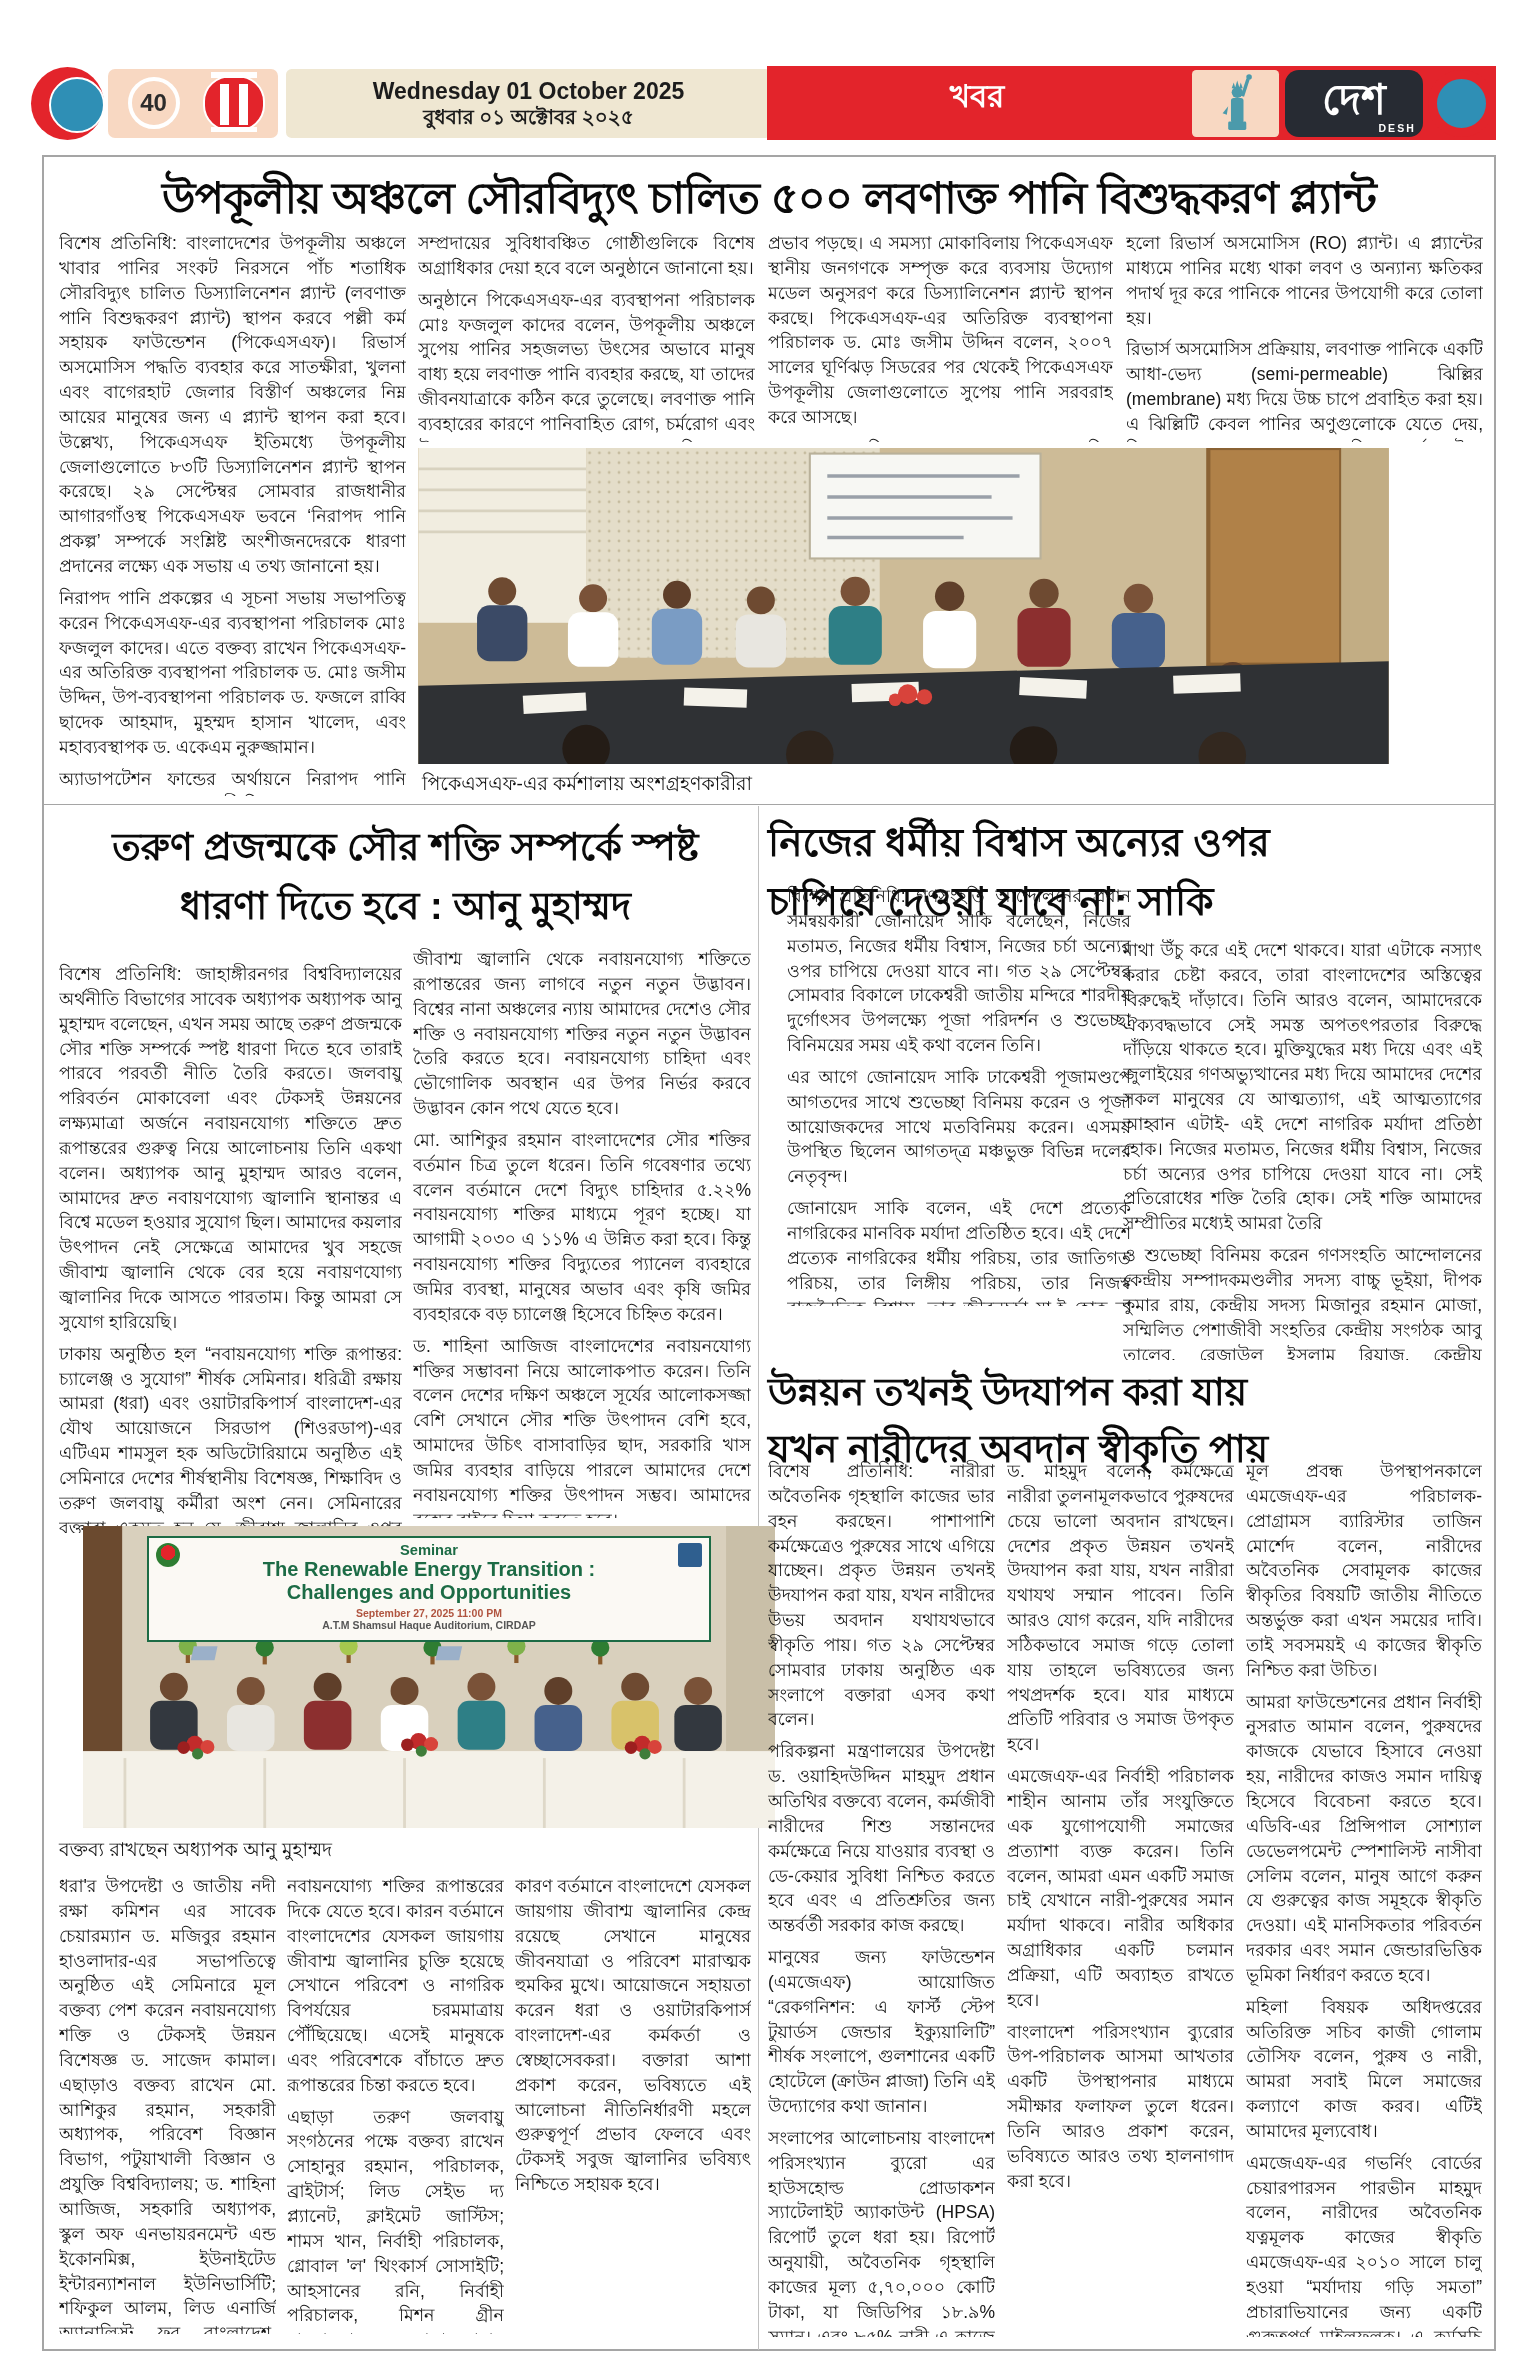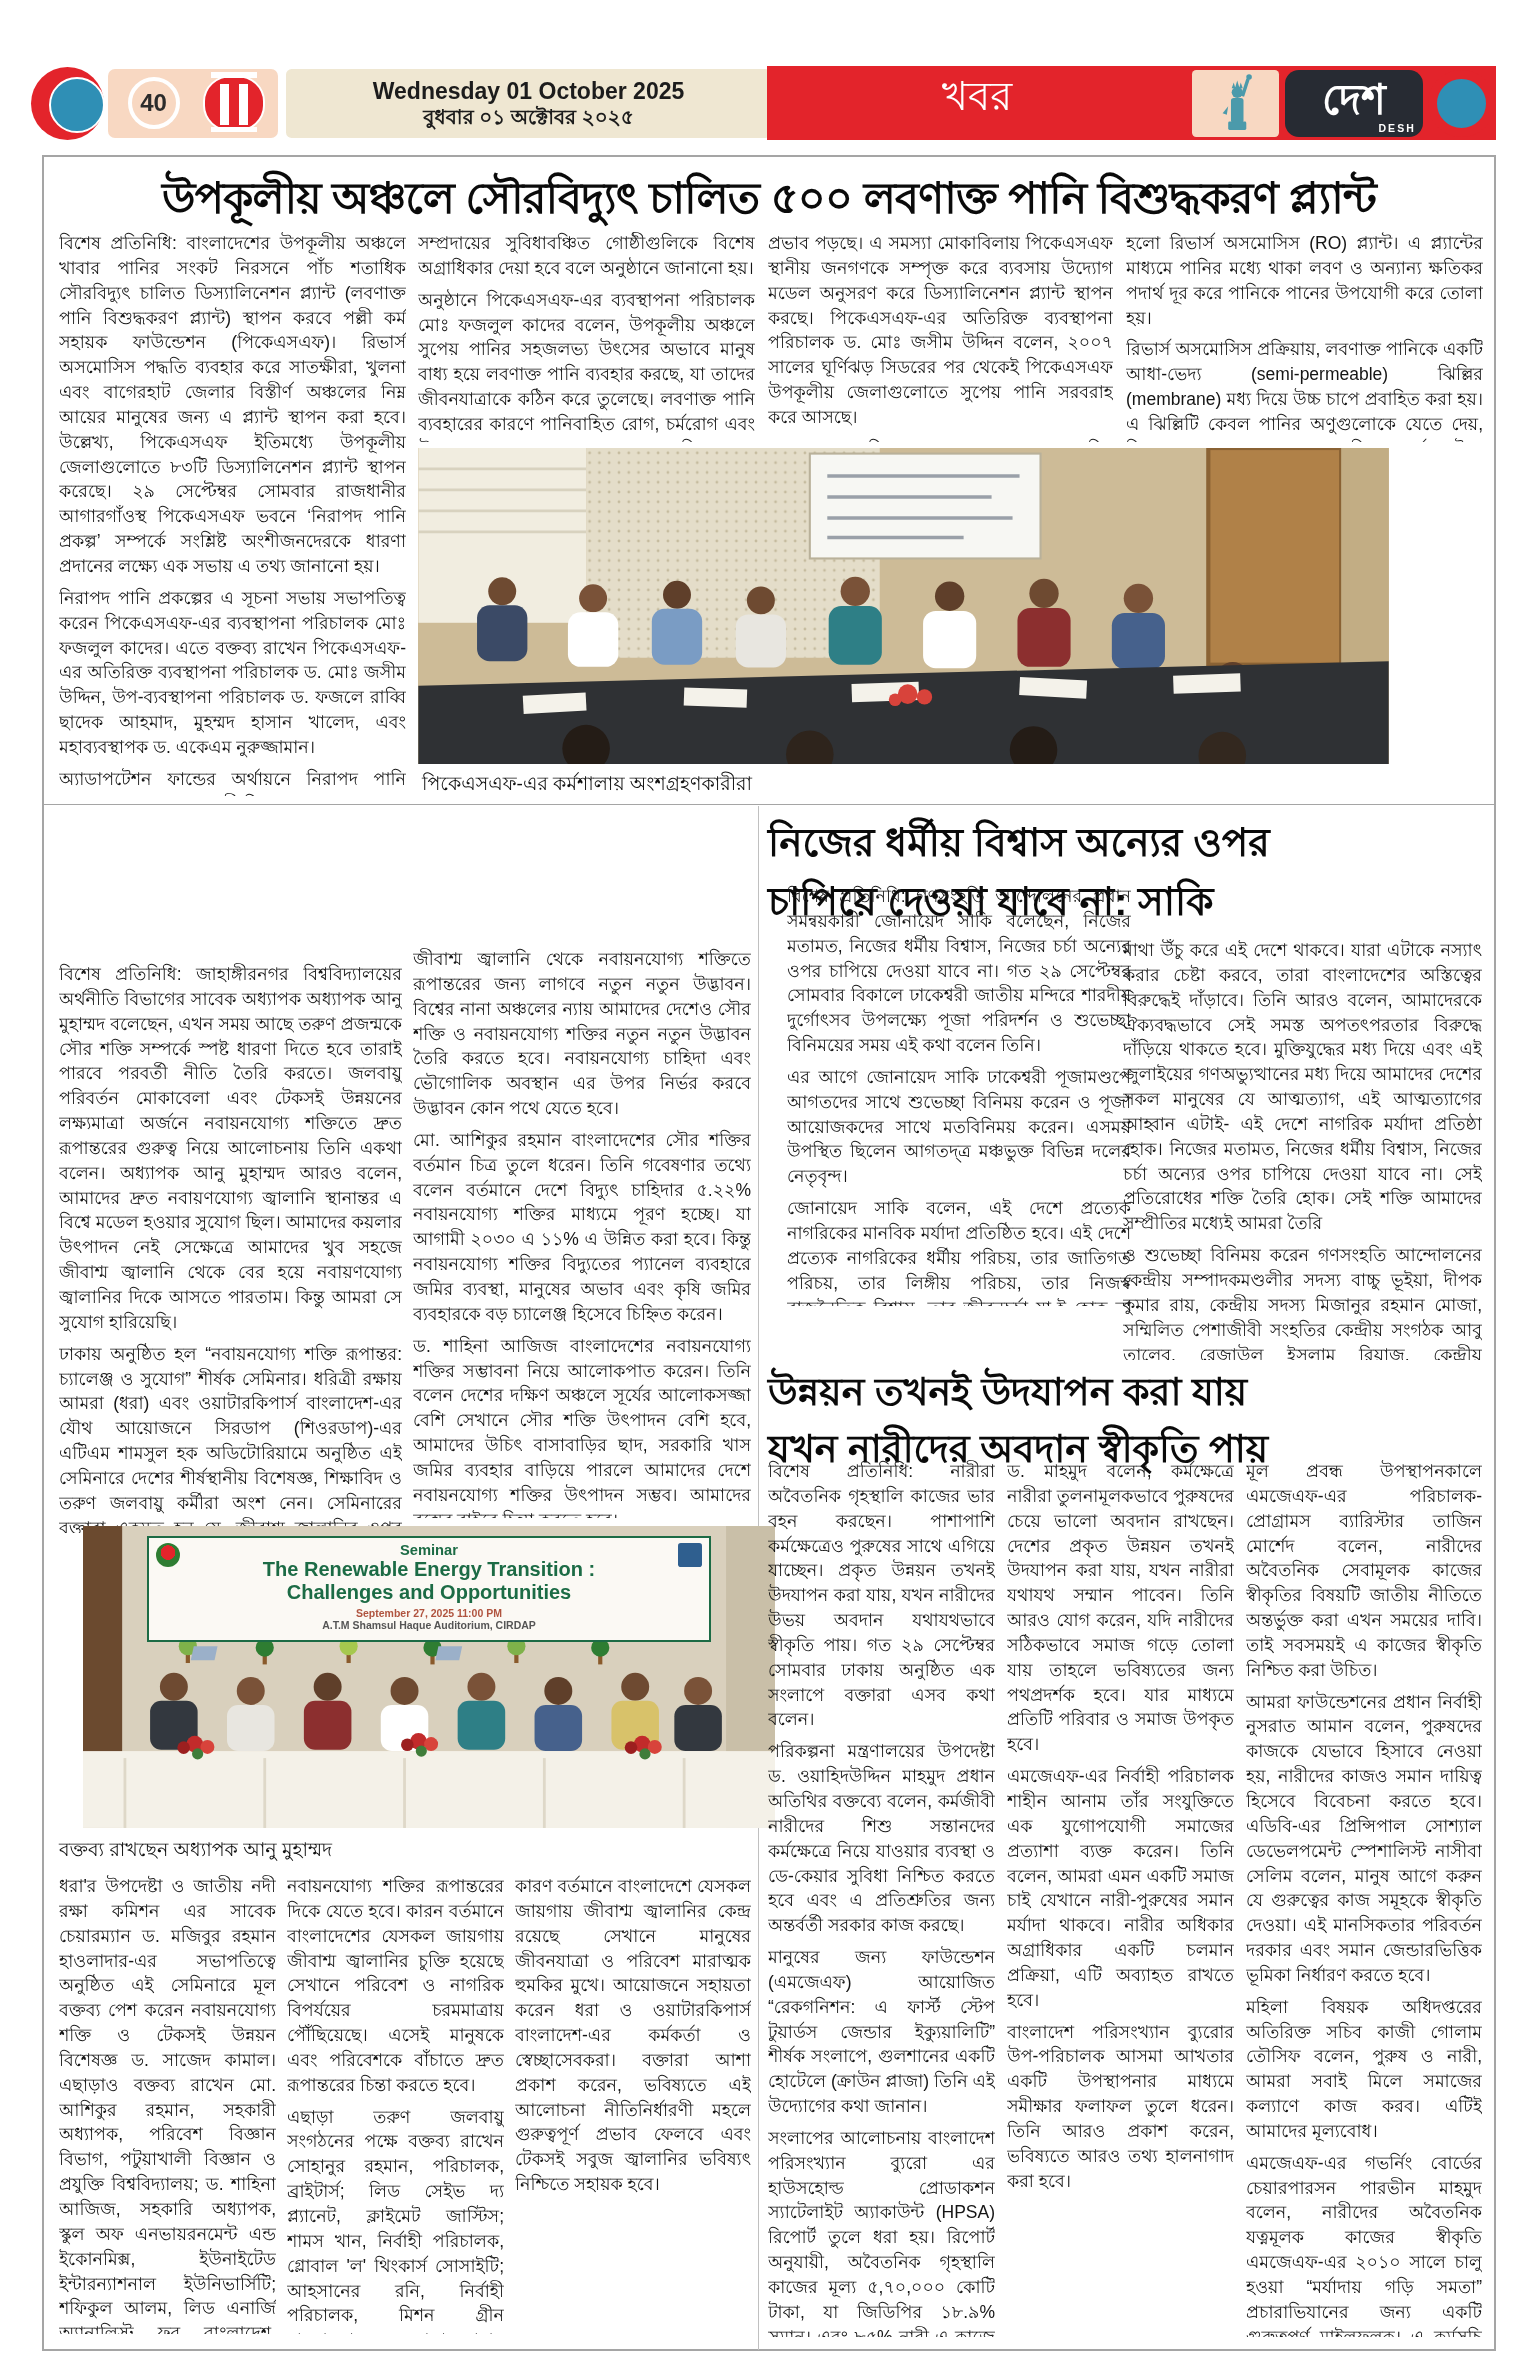--- a/index.html
+++ b/index.html
@@ -16,21 +16,21 @@
   .monument i{position:absolute;top:7px;width:9px;height:41px;background:#fff;}
   .monument i.b1{left:15.4px;} .monument i.b2{left:34px;}
   .monument:before{content:"";position:absolute;left:5.6px;top:-4.2px;right:5.6px;height:5.6px;background:#fff;}
   .monument:after{content:"";position:absolute;left:5.6px;bottom:-2.8px;right:5.6px;height:5.6px;background:#fff;}
   .cream-box{left:286px;top:69px;width:485px;height:69px;background:#efe7d2;border-radius:5.6px;
              display:flex;flex-direction:column;align-items:center;justify-content:center;}
   .date-en{font-size:23px;font-weight:bold;color:#1c1c1c;line-height:1.15;}
   .date-bn{font-size:20px;font-weight:bold;color:#1c1c1c;line-height:1.2;}
   .red-band{left:767px;top:66px;width:729px;height:74px;background:#e3242b;}
   .khobor{position:absolute;left:0;top:0;width:420px;height:64px;display:flex;align-items:center;justify-content:center;
-          color:#ffffff;font-size:40px;font-weight:normal;}
+          color:#ffffff;font-size:31px;font-weight:bold;}
   .statue-box{left:1192px;top:70px;width:87px;height:67px;background:#f8d8c2;border-radius:4.2px;overflow:hidden;}
   .logo-box{left:1285px;top:70px;width:138px;height:67px;background:#272b33;border-radius:14px;overflow:hidden;}
   .logo-bn{position:absolute;left:0;top:-2.8px;width:100%;text-align:center;color:#fff;font-size:42px;font-weight:bold;}
   .logo-en{position:absolute;right:7px;bottom:2.8px;color:#fff;font-size:10.5px;font-weight:bold;letter-spacing:2.1px;}
   .right-circle{left:1428px;top:70px;width:67px;height:67px;border-radius:50%;background:#2f8fb5;border:9.8px solid #e3242b;box-sizing:border-box;}
   
   .frame{left:42px;top:155px;width:1454px;height:2196px;border:2.1px solid #a5a5a5;box-sizing:border-box;}
   .rule-h{left:42px;top:804px;width:1454px;height:1.4px;background:#a5a5a5;}
   .rule-v{left:758px;top:806px;width:1.4px;height:1544px;background:#c0c0c0;}
   
@@ -211,20 +211,24 @@
       <g>
         <circle cx="240" cy="430" r="34" fill="#241c16"></circle>
           <circle cx="560" cy="438" r="34" fill="#2e241c"></circle>
         <circle cx="880" cy="432" r="34" fill="#241c16"></circle>
           <circle cx="1150" cy="440" r="34" fill="#33281f"></circle>
       </g>
     </svg>
   </div>
   <div class="abs a1cap caption">পিকেএসএফ-এর কর্মশালায় অংশগ্রহণকারীরা</div>
 
+  <div class="abs headline2">
+    <div>তরুণ প্রজন্মকে সৌর শক্তি সম্পর্কে স্পষ্ট</div>
+    <div>ধারণা দিতে হবে : আনু মুহাম্মদ</div>
+  </div>
 
   <div class="abs col a2c1">
     <p>বিশেষ প্রতিনিধি: জাহাঙ্গীরনগর বিশ্ববিদ্যালয়ের অর্থনীতি বিভাগের সাবেক অধ্যাপক অধ্যাপক আনু মুহাম্মদ বলেছেন, এখন সময় আছে তরুণ প্রজন্মকে সৌর শক্তি সম্পর্কে স্পষ্ট ধারণা দিতে হবে তারাই পারবে পরবর্তী নীতি তৈরি করতে। জলবায়ু পরিবর্তন মোকাবেলা এবং টেকসই উন্নয়নের লক্ষ্যমাত্রা অর্জনে নবায়নযোগ্য শক্তিতে দ্রুত রূপান্তরের গুরুত্ব নিয়ে আলোচনায় তিনি একথা বলেন। অধ্যাপক আনু মুহাম্মদ আরও বলেন, আমাদের দ্রুত নবায়ণযোগ্য জ্বালানি স্থানান্তর এ বিশ্বে মডেল হওয়ার সুযোগ ছিল। আমাদের কয়লার উৎপাদন নেই সেক্ষেত্রে আমাদের খুব সহজে জীবাশ্ম জ্বালানি থেকে বের হয়ে নবায়ণযোগ্য জ্বালানির দিকে আসতে পারতাম। কিন্তু আমরা সে সুযোগ হারিয়েছি।</p>
     <p>ঢাকায় অনুষ্ঠিত হল “নবায়নযোগ্য শক্তি রূপান্তর: চ্যালেঞ্জ ও সুযোগ” শীর্ষক সেমিনার। ধরিত্রী রক্ষায় আমরা (ধরা) এবং ওয়াটারকিপার্স বাংলাদেশ-এর যৌথ আয়োজনে সিরডাপ (শিওরডাপ)-এর এটিএম শামসুল হক অডিটোরিয়ামে অনুষ্ঠিত এই সেমিনারে দেশের শীর্ষস্থানীয় বিশেষজ্ঞ, শিক্ষাবিদ ও তরুণ জলবায়ু কর্মীরা অংশ নেন। সেমিনারের বক্তারা একমত হন যে, জীবাশ্ম জ্বালানির ওপর বাংলাদেশের নির্ভরতা কমাতে এবং একটি সবুজ ও ন্যায্য ভবিষ্যৎ নিশ্চিত করতে নবায়নযোগ্য শক্তিতে বিনিয়োগ বৃদ্ধি ও দ্রুত রূপান্তর কৌশল প্রণয়ন অপরিহার্য। তবে, এই ক্ষেত্রে প্রযুক্তিগত সক্ষমতার অভাব, অর্থনৈতিক প্রতিবন্ধকতা এবং সমন্বিত নীতির অনুপস্থিতি বড় চ্যালেঞ্জ হিসেবে রয়ে গেছে।</p>
   </div>
   <div class="abs col a2c2">
     <p>জীবাশ্ম জ্বালানি থেকে নবায়নযোগ্য শক্তিতে রূপান্তরের জন্য লাগবে নতুন নতুন উদ্ভাবন। বিশ্বের নানা অঞ্চলের ন্যায় আমাদের দেশেও সৌর শক্তি ও নবায়নযোগ্য শক্তির নতুন নতুন উদ্ভাবন তৈরি করতে হবে। নবায়নযোগ্য চাহিদা এবং ভৌগোলিক অবস্থান এর উপর নির্ভর করবে উদ্ভাবন কোন পথে যেতে হবে।</p>
     <p>মো. আশিকুর রহমান বাংলাদেশের সৌর শক্তির বর্তমান চিত্র তুলে ধরেন। তিনি গবেষণার তথ্যে বলেন বর্তমানে দেশে বিদ্যুৎ চাহিদার ৫.২২% নবায়নযোগ্য শক্তির মাধ্যমে পূরণ হচ্ছে। যা আগামী ২০৩০ এ ১১% এ উন্নিত করা হবে। কিন্তু নবায়নযোগ্য শক্তির বিদ্যুতের প্যানেল ব্যবহারে জমির ব্যবস্থা, মানুষের অভাব এবং কৃষি জমির ব্যবহারকে বড় চ্যালেঞ্জ হিসেবে চিহ্নিত করেন।</p>
     <p>ড. শাহিনা আজিজ বাংলাদেশের নবায়নযোগ্য শক্তির সম্ভাবনা নিয়ে আলোকপাত করেন। তিনি বলেন দেশের দক্ষিণ অঞ্চলে সূর্যের আলোকসজ্জা বেশি সেখানে সৌর শক্তি উৎপাদন বেশি হবে, আমাদের উচিৎ বাসাবাড়ির ছাদ, সরকারি খাস জমির ব্যবহার বাড়িয়ে পারলে আমাদের দেশে নবায়নযোগ্য শক্তির উৎপাদন সম্ভব। আমাদের বক্সের বাইরে চিন্তা করতে হবে।</p>
 

